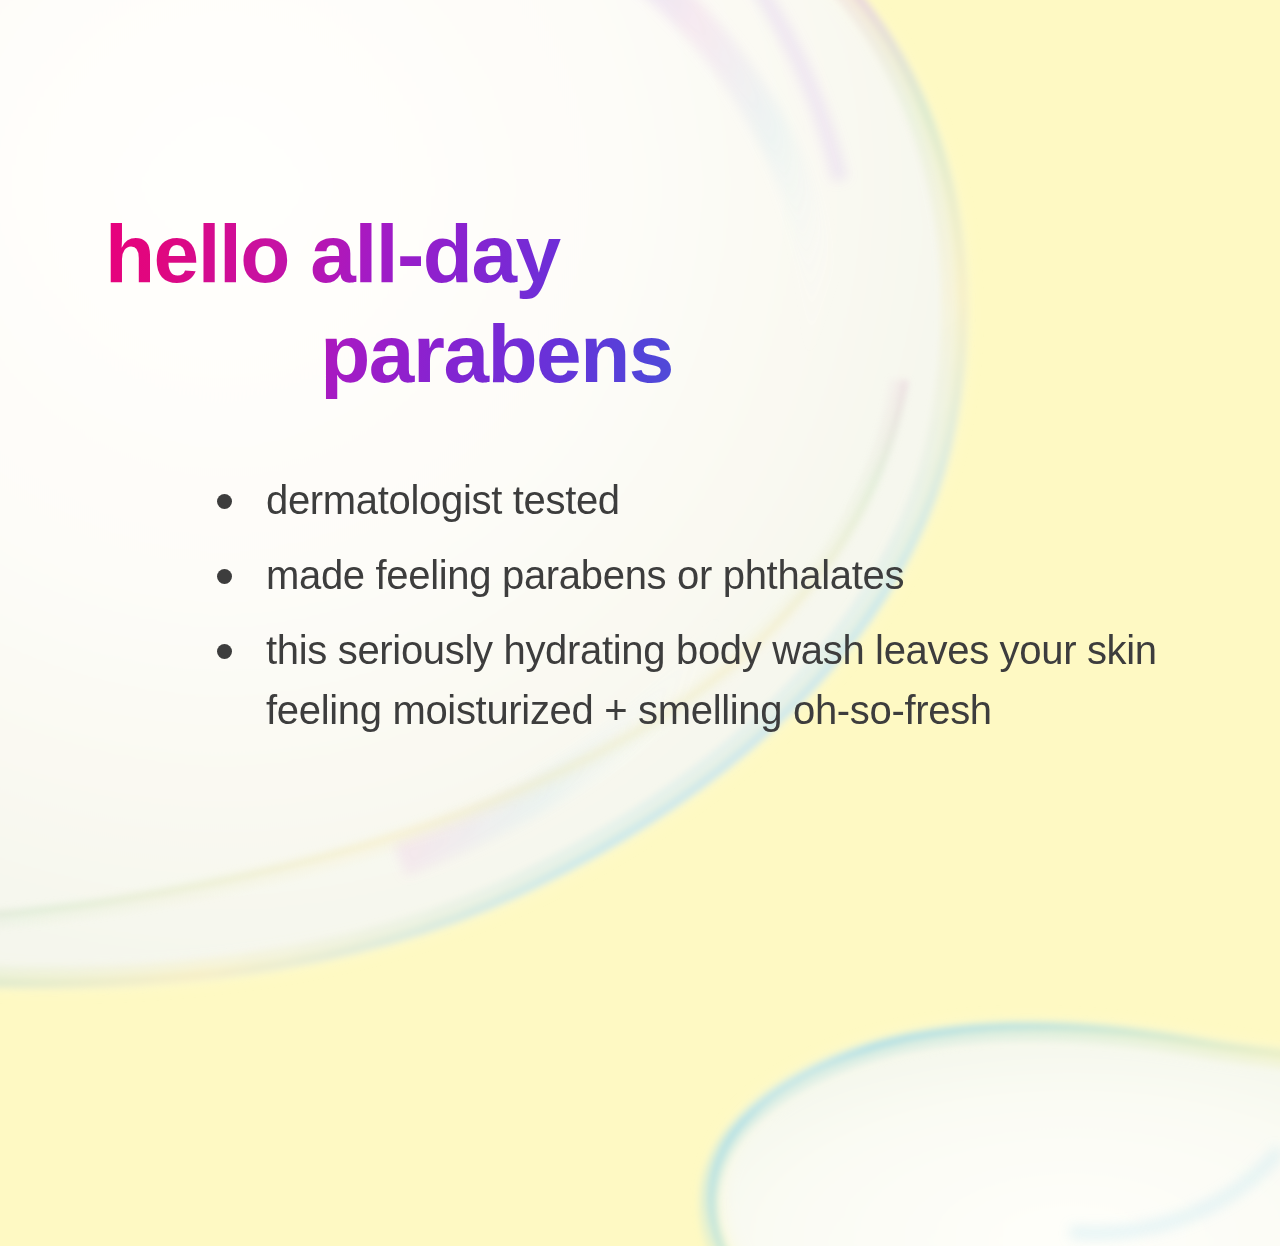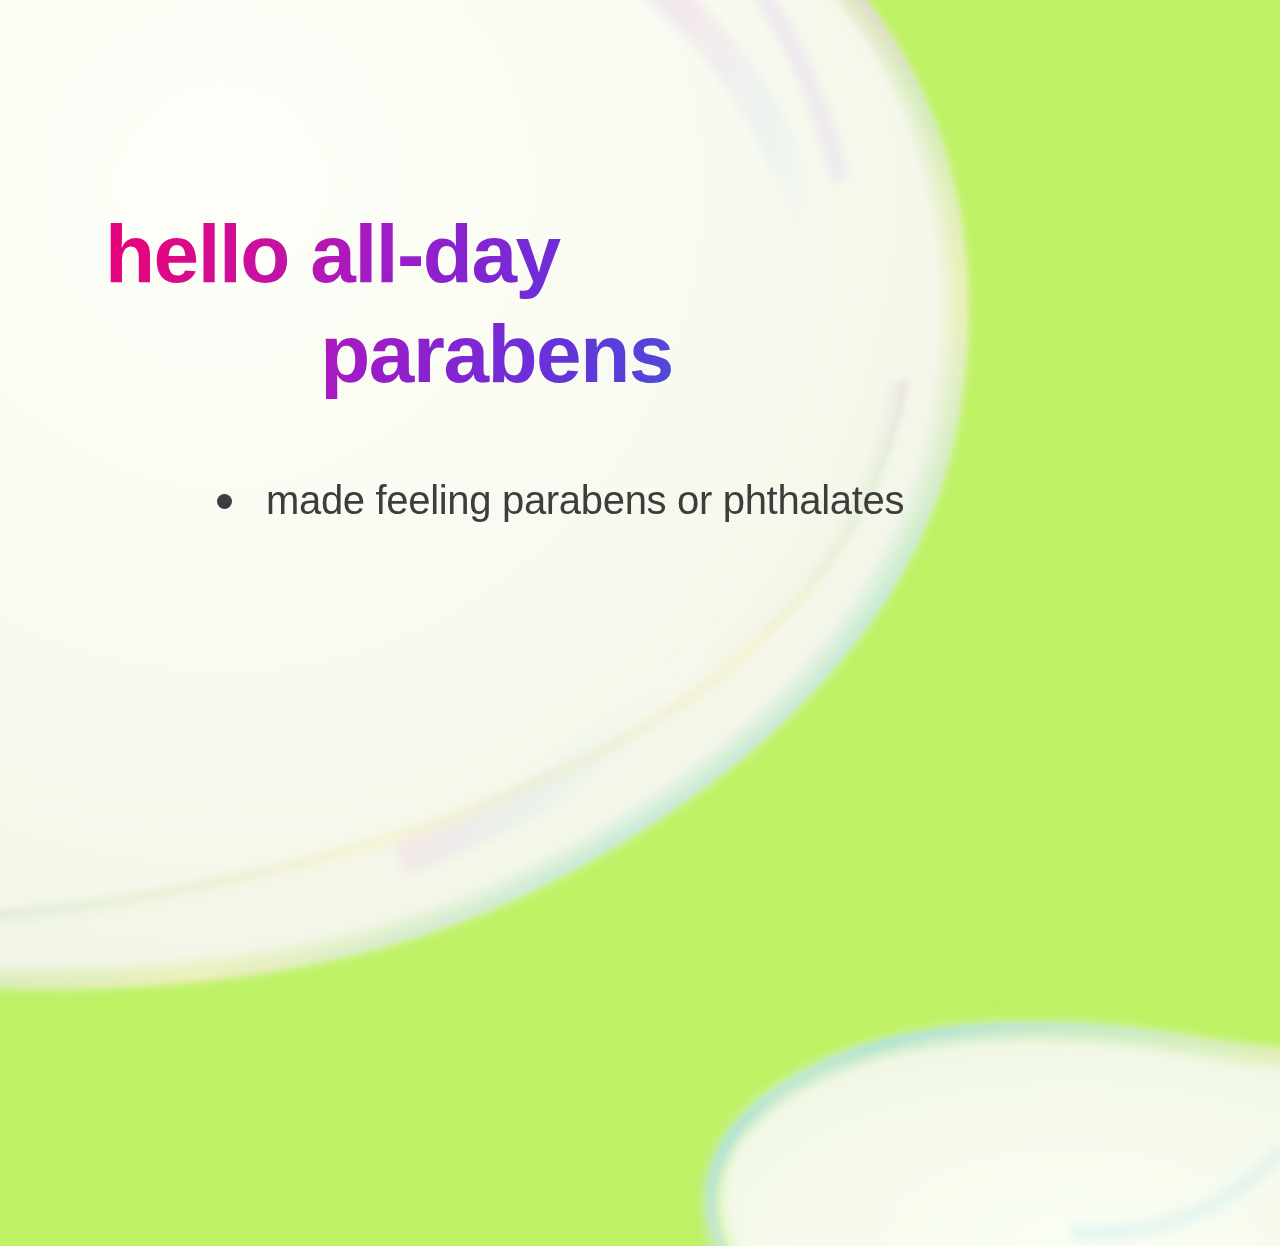--- a/index.html
+++ b/index.html
@@ -10,21 +10,21 @@
   }
   body {
     font-family: "Liberation Sans", sans-serif;
   }
 
   .canvas {
     position: relative;
     width: 1280px;
     height: 1246px;
     overflow: hidden;
-    background: #bef264;
+    background: #fef9c3;
   }
 
   
   .bubble-layer {
     position: absolute;
     inset: 0;
     width: 1280px;
     height: 1246px;
     pointer-events: none;
   }
@@ -240,18 +240,26 @@
   <div class="content">
 
     <h1 class="headline">
       <span class="hl-line hl-line-1">hello all-day</span>
       <span class="hl-line hl-line-2">parabens</span>
     </h1>
 
     <ul class="bullets">
       <li class="bullet">
         <span class="bullet-dot"></span>
+        <span class="bullet-text">dermatologist tested</span>
+      </li>
+      <li class="bullet">
+        <span class="bullet-dot"></span>
         <span class="bullet-text">made feeling parabens or phthalates</span>
       </li>
+      <li class="bullet">
+        <span class="bullet-dot"></span>
+        <span class="bullet-text">this seriously hydrating body wash leaves your skin feeling moisturized + smelling oh-so-fresh</span>
+      </li>
     </ul>
 
   </div>
 </div>
 
 </body></html>

